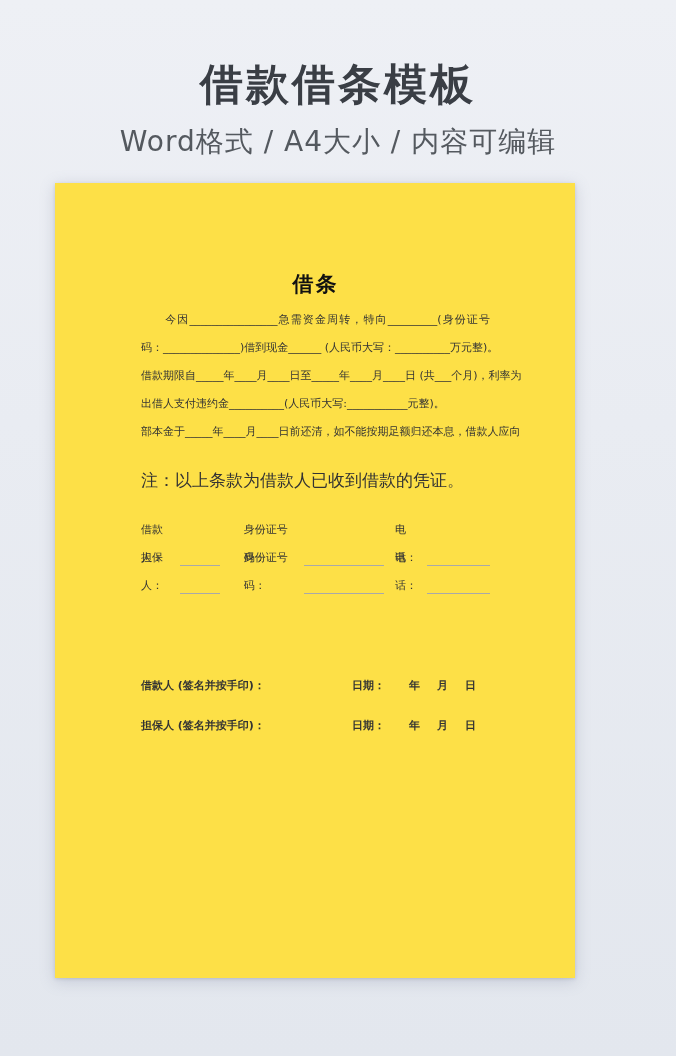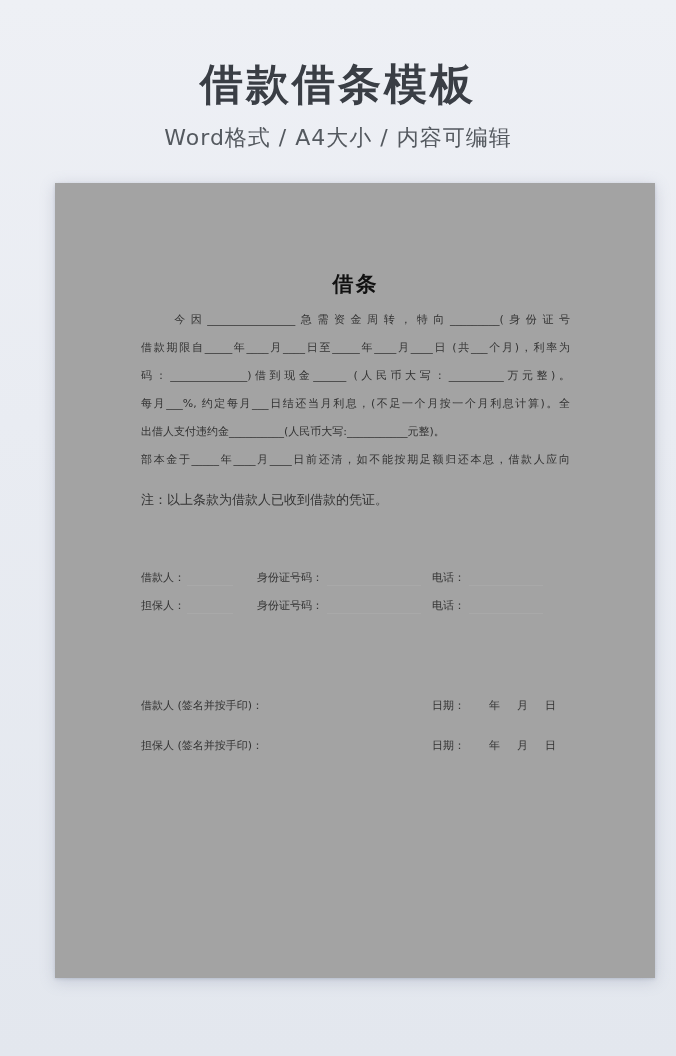--- a/index.html
+++ b/index.html
@@ -9,77 +9,76 @@
     background:linear-gradient(180deg,#eef0f5 0%,#e9ecf2 40%,#e3e7ee 100%);
     position:relative;
     overflow:hidden;
   }
   .header { text-align:center; padding-top:60px; }
   .header-title {
     font-size:43px; font-weight:bold; color:#3a3e45; letter-spacing:3px;
     line-height:1.15;
   }
   .header-subtitle {
-    margin-top:14px; font-size:22px; color:#54595f; letter-spacing:1px;
+    margin-top:14px; font-size:28px; color:#54595f; letter-spacing:1px;
   }
   .paper {
-    position:absolute; left:55px; top:183px; width:600px; height:795px;
-    background:#a3a3a3;
+    position:absolute; left:55px; top:183px; width:520px; height:795px;
+    background:#fde047;
     box-shadow:0 3px 14px rgba(120,130,155,0.30), 0 1px 3px rgba(120,130,155,0.25);
     padding:0 85px 0 86px;
     color:#333333;
   }
   .doc-title {
     margin-top:88px; text-align:center; font-size:21px; font-weight:bold;
     color:#111; letter-spacing:2px; line-height:26px;
   }
   .para { margin-top:9px; }
   .pline {
     font-size:11px; line-height:28px; height:28px; white-space:nowrap;
     text-align:justify; color:#333;
   }
   .pline.just { text-align-last:justify; }
-  .note-line { margin-top:12px; font-size:13px; line-height:28px; color:#333; }
+  .note-line { margin-top:20px; font-size:17px; line-height:28px; color:#333; }
   .info-rows { margin-top:50px; }
   .info-row { display:flex; align-items:flex-end; height:28px; font-size:11px; line-height:28px; }
   .blank {
     display:inline-block; border-bottom:1px solid #a9a9a9; height:14px;
     align-self:flex-end; margin-bottom:6px;
   }
   .blank.b-role  { width:46px; margin-left:2px; }
   .blank.b-id    { width:94px; margin-left:4px; }
   .blank.b-phone { width:74px; margin-left:4px; }
   .lbl-id    { margin-left:24px; }
   .lbl-phone { margin-left:11px; }
   .sig-rows { margin-top:30px; }
   .sig-row {
-    display:flex; align-items:baseline; height:28px; font-size:11px; line-height:28px;
+    display:flex; align-items:baseline; height:28px; font-size:11px; line-height:28px;font-weight:bold;
   }
   .sig-row + .sig-row { margin-top:12px;justify-content:flex-end; }
   .sig-right { margin-left:auto; display:flex; align-items:baseline; padding-right:14px;margin-top:42px; }
   .sig-year  { margin-left:24px; }
   .sig-month { margin-left:17px; }
   .sig-day   { margin-left:17px; }
 </style>
 </head>
 <body>
 
 <div class="header">
   <div class="header-title">借款借条模板</div>
   <div class="header-subtitle">Word格式 / A4大小 / 内容可编辑</div>
 </div>
 
 <div class="paper">
   <div class="doc-title">借条</div>
 
   <div class="para">
     <div class="pline just">　　今因________________急需资金周转，特向_________(身份证号</div>
+    <div class="pline just">码：______________)借到现金______ (人民币大写：__________万元整)。</div>
     <div class="pline just">借款期限自_____年____月____日至_____年____月____日 (共___个月)，利率为</div>
-    <div class="pline just">码：______________)借到现金______ (人民币大写：__________万元整)。</div>
-    <div class="pline just">每月___%, 约定每月___日结还当月利息，(不足一个月按一个月利息计算)。全</div>
     <div class="pline">出借人支付违约金__________(人民币大写:___________元整)。</div>
     <div class="pline just">部本金于_____年____月____日前还清，如不能按期足额归还本息，借款人应向</div>
   </div>
 
   <div class="note-line">注：以上条款为借款人已收到借款的凭证。</div>
 
   <div class="info-rows">
     <div class="info-row">
       <span>借款人：</span>
       <span class="blank b-role"></span>

